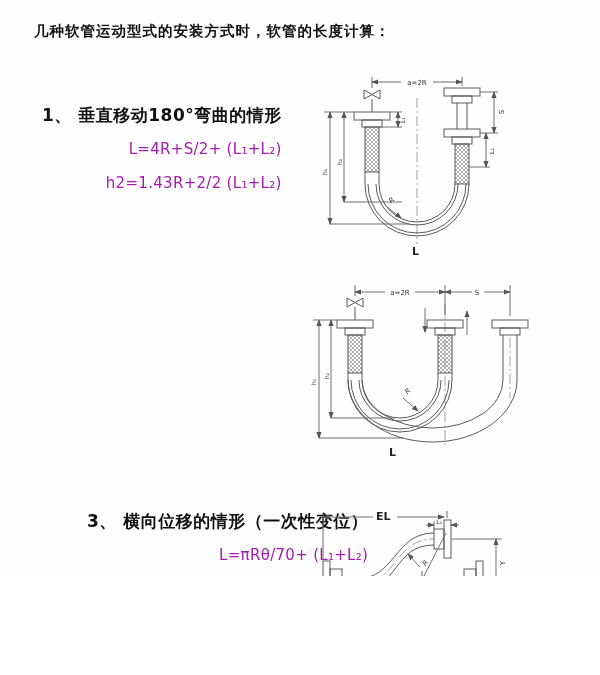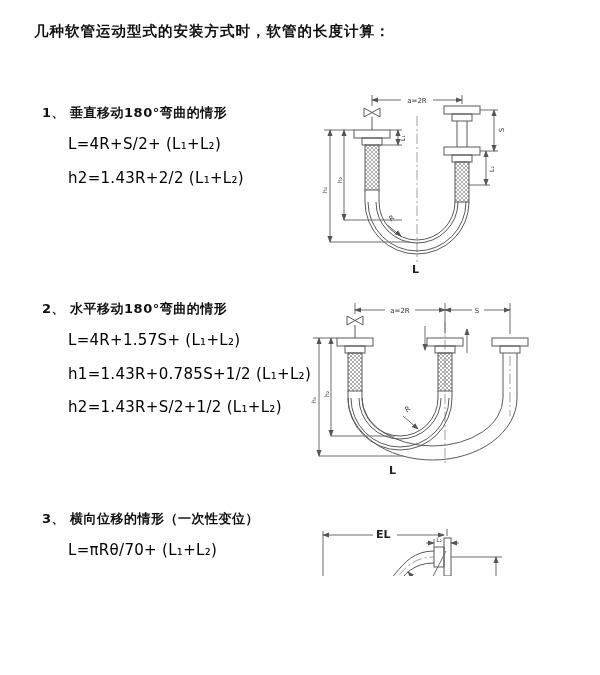--- a/index.html
+++ b/index.html
@@ -8,29 +8,29 @@
     font-family:"DejaVu Sans","Liberation Sans",sans-serif;
     color:#111;
   }
   .page{position:relative;width:600px;height:576px;background:#fefefe;overflow:hidden;}
   .doc-title{
     position:absolute;left:34px;top:22px;
     font-size:14.5px;font-weight:bold;letter-spacing:1px;color:#111;
   }
   .sec{position:absolute;left:42px;}
   .sec-heading{
-    font-size:13px;font-weight:bold;color:#111;margin:0 0 13px 0;letter-spacing:0.5px;
+    font-size:17px;font-weight:bold;color:#111;margin:0 0 13px 0;letter-spacing:0.5px;
   }
   .formula{
-    font-size:15px;color:#000000;margin:0 0 15.5px 26px;letter-spacing:0.3px;white-space:pre;
+    font-size:15px;color:#a21caf;margin:0 0 15.5px 26px;letter-spacing:0.3px;white-space:pre;text-align:right;
   }
   .sec1{top:104px;}
   .sec2{top:300px;}
-  .sec3{top:510px;}
-  .diag{position:absolute;margin-top:18px;}
+  .sec3{top:510px;margin-left:45px;}
+  .diag{position:absolute;}
   .d1{left:310px;top:72px;}
   .d2{left:305px;top:280px;}
   .d3{left:296px;top:503px;}
   svg{display:block;}
   svg text{font-family:"DejaVu Sans","Liberation Sans",sans-serif;fill:#333;}
   .dim-t{font-size:7px;}
   .dim-s{font-size:6px;}
   .big-l{font-size:11px;font-weight:bold;fill:#222;}
   .thin{stroke:#6f6f6f;stroke-width:1;fill:none;}
   .pipe{stroke:#5a5a5a;stroke-width:1;fill:none;}
@@ -43,26 +43,20 @@
 <div class="page">
 
   <div class="doc-title">几种软管运动型式的安装方式时，软管的长度计算：</div>
 
   <div class="sec sec1">
     <div class="sec-heading">1、 垂直移动180°弯曲的情形</div>
     <div class="formula">L=4R+S/2+ (L₁+L₂)</div>
     <div class="formula">h2=1.43R+2/2 (L₁+L₂)</div>
   </div>
 
-  <div class="sec sec2">
-    <div class="sec-heading">2、 水平移动180°弯曲的情形</div>
-    <div class="formula">L=4R+1.57S+ (L₁+L₂)</div>
-    <div class="formula">h1=1.43R+0.785S+1/2 (L₁+L₂)</div>
-    <div class="formula">h2=1.43R+S/2+1/2 (L₁+L₂)</div>
-  </div>
 
   <div class="sec sec3">
     <div class="sec-heading">3、 横向位移的情形（一次性变位）</div>
     <div class="formula">L=πRθ/70+ (L₁+L₂)</div>
   </div>
 
   <div class="diag d1">
     <svg width="210" height="185" viewBox="0 0 210 185">
       <defs>
         <marker id="ar1" viewBox="0 0 8 8" refX="7" refY="4" markerWidth="7" markerHeight="7" orient="auto-start-reverse">

